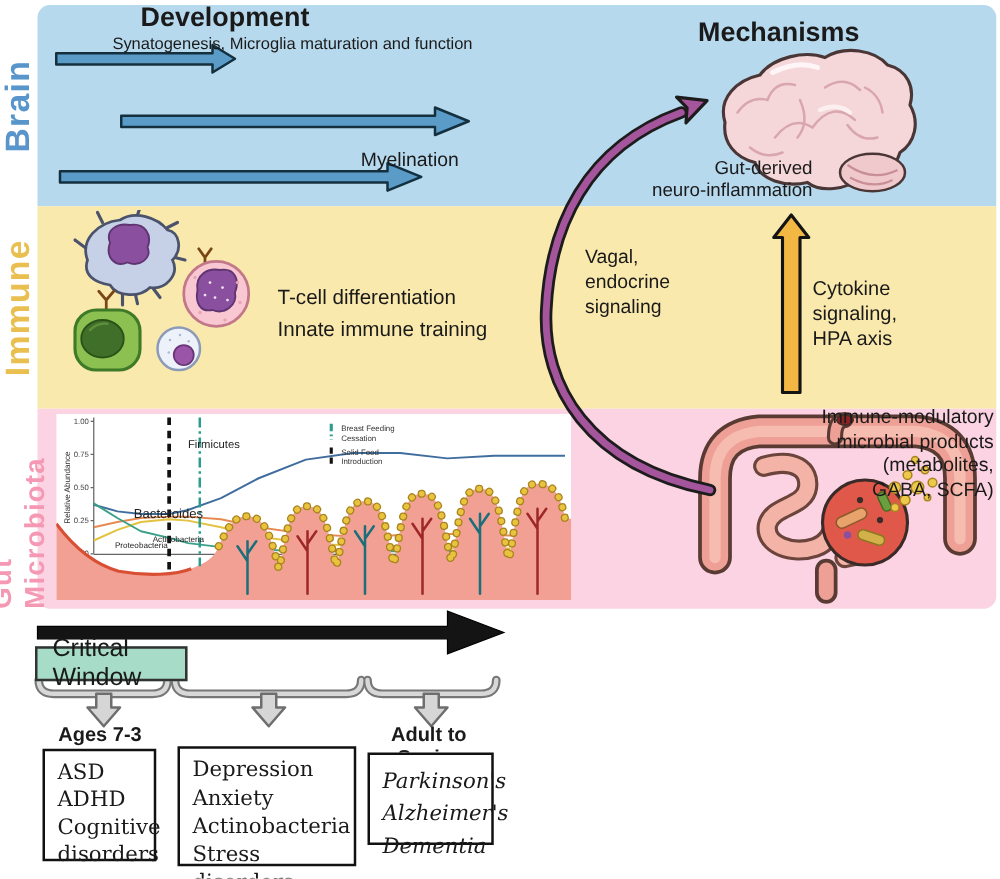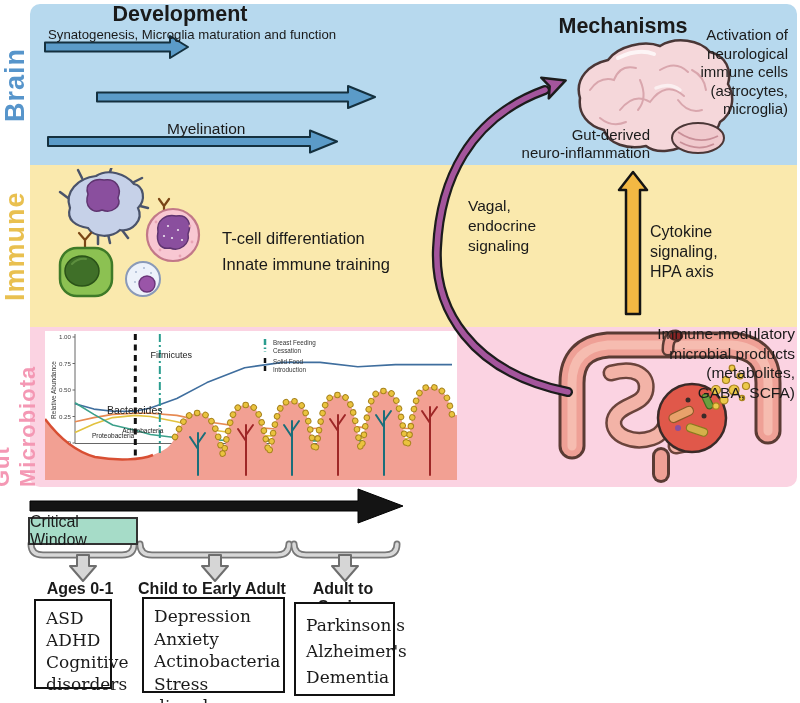--- a/index.html
+++ b/index.html
@@ -13,25 +13,25 @@
   .band{position:absolute;left:30px;width:767px;}
   .band.brain{top:4px;height:161px;background:var(--blue-band);border-radius:10px 10px 0 0;}
   .band.immune{top:165px;height:162px;background:var(--yellow-band);}
   .band.gut{top:327px;height:160px;background:var(--pink-band);border-radius:0 0 10px 10px;}
   .side-label{position:absolute;left:0;width:30px;display:flex;align-items:center;justify-content:center;
     writing-mode:vertical-rl;transform:rotate(180deg);font-weight:bold;letter-spacing:1px;}
   .heading{position:absolute;font-weight:bold;font-size:21.5px;text-align:center;}
   .txt{position:absolute;white-space:pre-line;}
   .right{text-align:right;}
   .center{text-align:right;}
-  .arrow-label{position:absolute;text-align:left;}
+  .arrow-label{position:absolute;text-align:right;}
   svg{position:absolute;font-family:"Liberation Sans",sans-serif;}
   .overlay{pointer-events:none;}
   .cw-box{position:absolute;left:28px;top:517px;width:106px;height:24px;background:var(--cw);
-    border:2px solid #333;display:flex;align-items:center;font-size:16px;}
+    border:2px solid #333;display:flex;align-items:center;font-size:20px;padding-left:12px;}
   .stage-label{position:absolute;top:580px;font-weight:bold;font-size:16px;text-align:center;}
   .disorder-box{position:absolute;background:#fff;border:2px solid #111;
     font-family:"DejaVu Serif",serif;font-size:17px;white-space:pre-line;padding:6px 10px;box-sizing:border-box;}
 </style>
 </head>
 <body>
 
 <div class="canvas">
 
   <div class="band brain"></div>
@@ -65,25 +65,20 @@
       <path d="M100,40 q16,-10 28,2"></path>
       <path d="M40,88 q12,10 26,4"></path>
       <path d="M118,70 q10,14 24,10"></path>
       <path d="M80,50 q8,18 -2,30"></path>
       <path d="M132,40 q12,6 14,20"></path>
     </g>
     <path d="M58,28 q20,-10 36,-4" fill="none" stroke="#ffffff" stroke-width="4" opacity="0.75" stroke-linecap="round"></path>
     <path d="M96,58 q14,-6 24,2" fill="none" stroke="#ffffff" stroke-width="3.5" opacity="0.6" stroke-linecap="round"></path>
   </svg>
 
-  <div class="txt right" style="right:12px;top:26px;width:120px;font-size:15px;line-height:18.5px;">Activation of
-neurological
-immune cells
-(astrocytes,
-microglia)</div>
   <div class="txt center" style="left:490px;top:126px;width:160px;font-size:15px;line-height:18px;">Gut-derived
 neuro-inflammation</div>
 
   <svg style="left:52px;top:168px;" width="170" height="152" viewBox="0 0 170 152">
     <g>
       <g stroke="#4a536b" stroke-width="2.5" stroke-linecap="round">
         <line x1="16" y1="30" x2="8" y2="24"></line>
           <line x1="30" y1="10" x2="26" y2="2"></line>
         <line x1="58" y1="4" x2="60" y2="-2"></line>
           <line x1="82" y1="14" x2="90" y2="10"></line>
@@ -281,29 +276,28 @@
       <path d="M77,70 V81 H70 L83,96 L96,81 H89 V70 Z"></path>
       <path d="M209,70 V81 H202 L215,96 L228,81 H221 V70 Z"></path>
       <path d="M339,70 V81 H332 L345,96 L358,81 H351 V70 Z"></path>
     </g>
   </svg>
 
   <div class="cw-box">
     <span>Critical Window</span>
   </div>
 
-  <div class="stage-label" style="left:28px;width:104px;">Ages 0-1</div>
-  <div class="stage-label" style="left:133px;width:158px;">Child to Early Adult</div>
+  <div class="stage-label" style="left:28px;width:104px;">Ages 7-3</div>
   <div class="stage-label" style="left:287px;width:112px;">Adult to Senior</div>
 
-  <div class="disorder-box" style="left:34px;top:599px;width:78px;height:90px;line-height:22px;">ASD
+  <div class="disorder-box" style="left:34px;top:599px;width:91px;height:90px;line-height:22px;">ASD
 ADHD
 Cognitive
 disorders</div>
   <div class="disorder-box" style="left:142px;top:597px;width:143px;height:96px;line-height:22.5px;">Depression
 Anxiety
 Actinobacteria
 Stress disorders</div>
-  <div class="disorder-box" style="left:294px;top:602px;width:101px;height:94px;line-height:26px;padding-top:8px;">Parkinson's
+  <div class="disorder-box" style="left:294px;top:602px;width:101px;height:74px;line-height:26px;padding-top:8px;font-style:italic;">Parkinson's
 Alzheimer's
 Dementia</div>
 
 </div>
 
 </body></html>

